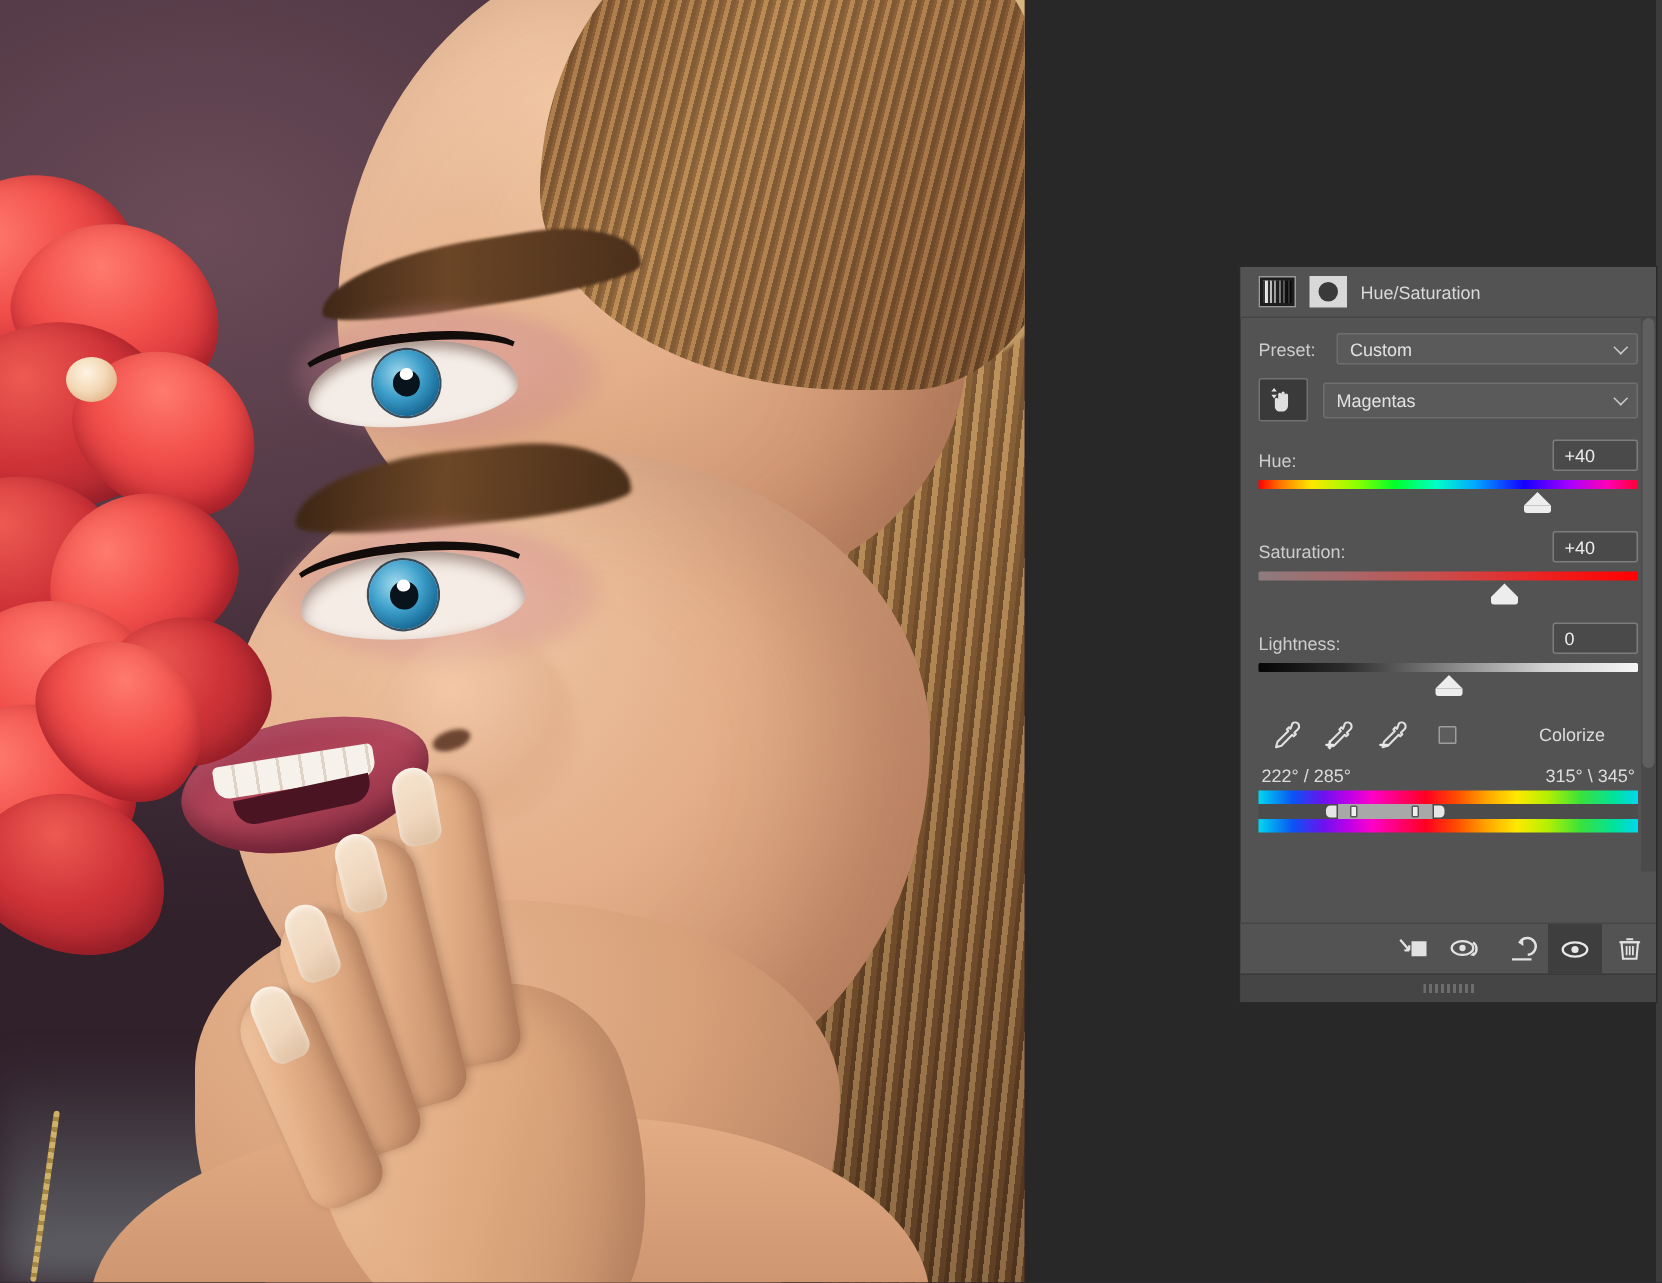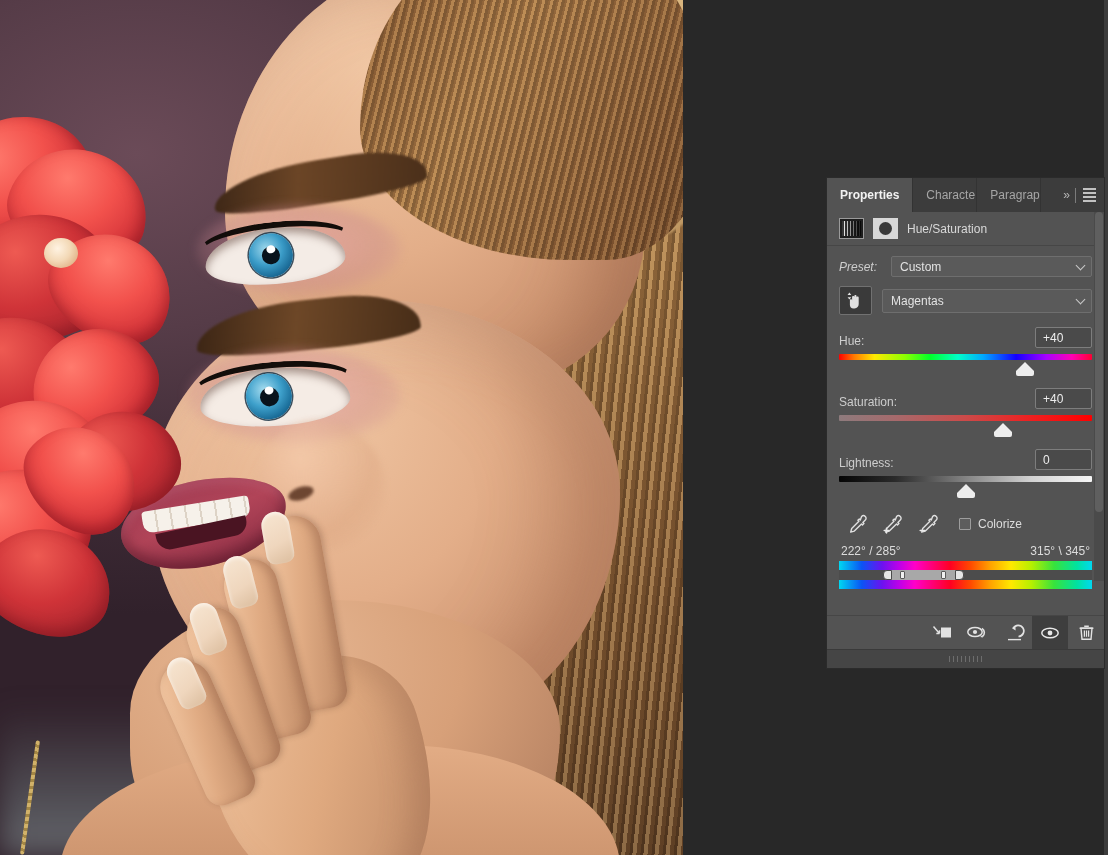--- a/index.html
+++ b/index.html
@@ -273,21 +273,21 @@
   #mask-thumb .dot {
     position: absolute; left: 50%; top: 50%; width: 13px; height: 13px;
     margin: -6.5px 0 0 -6.5px; border-radius: 50%; background: #3a3a3a;
   }
   #panel-title { font-size: 12px; color: #d9d9d9; }
 
   
   #panel-body { position: relative; padding: 10px 12px 0 12px; height: 403px; }
 
   .row { display: flex; align-items: center; margin-bottom: 9px; }
-  .row-label { color: #cdcdcd; font-size: 12px; font-style: italic; }
+  .row-label { color: #cdcdcd; font-size: 12px; }
   .select {
     position: relative; height: 21px; background: #5a5a5a;
     border: 1px solid #6e6e6e; border-radius: 2px;
     color: #e2e2e2; font-size: 12px; display: flex; align-items: center;
     padding: 0 20px 0 8px; cursor: pointer;
   }
   .select .caret {
     position: absolute; right: 7px; top: 50%; margin-top: -3px;
     width: 7px; height: 7px;
     border-left: 1.4px solid #c9c9c9; border-bottom: 1.4px solid #c9c9c9;
@@ -336,21 +336,21 @@
     border-radius: 0 0 2px 2px;
   }
 
   
   #picker-row { display: flex; align-items: center; margin-top: 9px; margin-bottom: 8px; }
   .eyedropper { width: 36px; height: 24px; display: flex; align-items: center; justify-content: center; cursor: pointer; }
   #colorize-wrap { display: flex; align-items: center; gap: 7px; margin-left: 12px; cursor: pointer; }
   #colorize-box {
     width: 12px; height: 12px; background: #5d5d5d; border: 1px solid #9d9d9d; border-radius: 1px;
   }
-  #colorize-label { font-size: 12px; color: #dcdcdc; }
+  #colorize-label { font-size: 12px; color: #dcdcdc; margin-left: 48px; }
 
   
   #range-degrees {
     display: flex; justify-content: space-between;
     font-size: 12px; color: #dcdcdc; margin-top: 2px; padding: 0 2px;
   }
   #range-bars { position: relative; margin-top: 3px; height: 28px; }
   .rainbow {
     position: absolute; left: 0; width: 100%; height: 9px;
     background: linear-gradient(90deg,
@@ -481,42 +481,20 @@
       </div>
 
       <div id="necklace"></div>
     </div>
   </div>
 
   <div id="dock-right"></div>
 
   <div id="properties-panel">
 
-    <div id="tab-strip">
-      <div class="tab active">
-        <span>Properties</span>
-      </div>
-      <div class="tab clipped">
-        <span>Characte</span>
-      </div>
-      <div class="tab clipped">
-        <span>Paragrap</span>
-      </div>
-      <div id="tab-spacer"></div>
-      <div id="tab-actions">
-        <span class="chev-dbl">»</span>
-        <span class="vbar"></span>
-        <span class="hamburger">
-            <i></i>
-            <i></i>
-            <i></i>
-            <i></i>
-          </span>
-      </div>
-    </div>
 
     <div id="panel-header">
       <div id="adj-thumb">
         <div class="grad"></div>
           <div class="bars"></div>
       </div>
       <div id="mask-thumb">
         <div class="dot"></div>
       </div>
       <span id="panel-title">Hue/Saturation</span>

